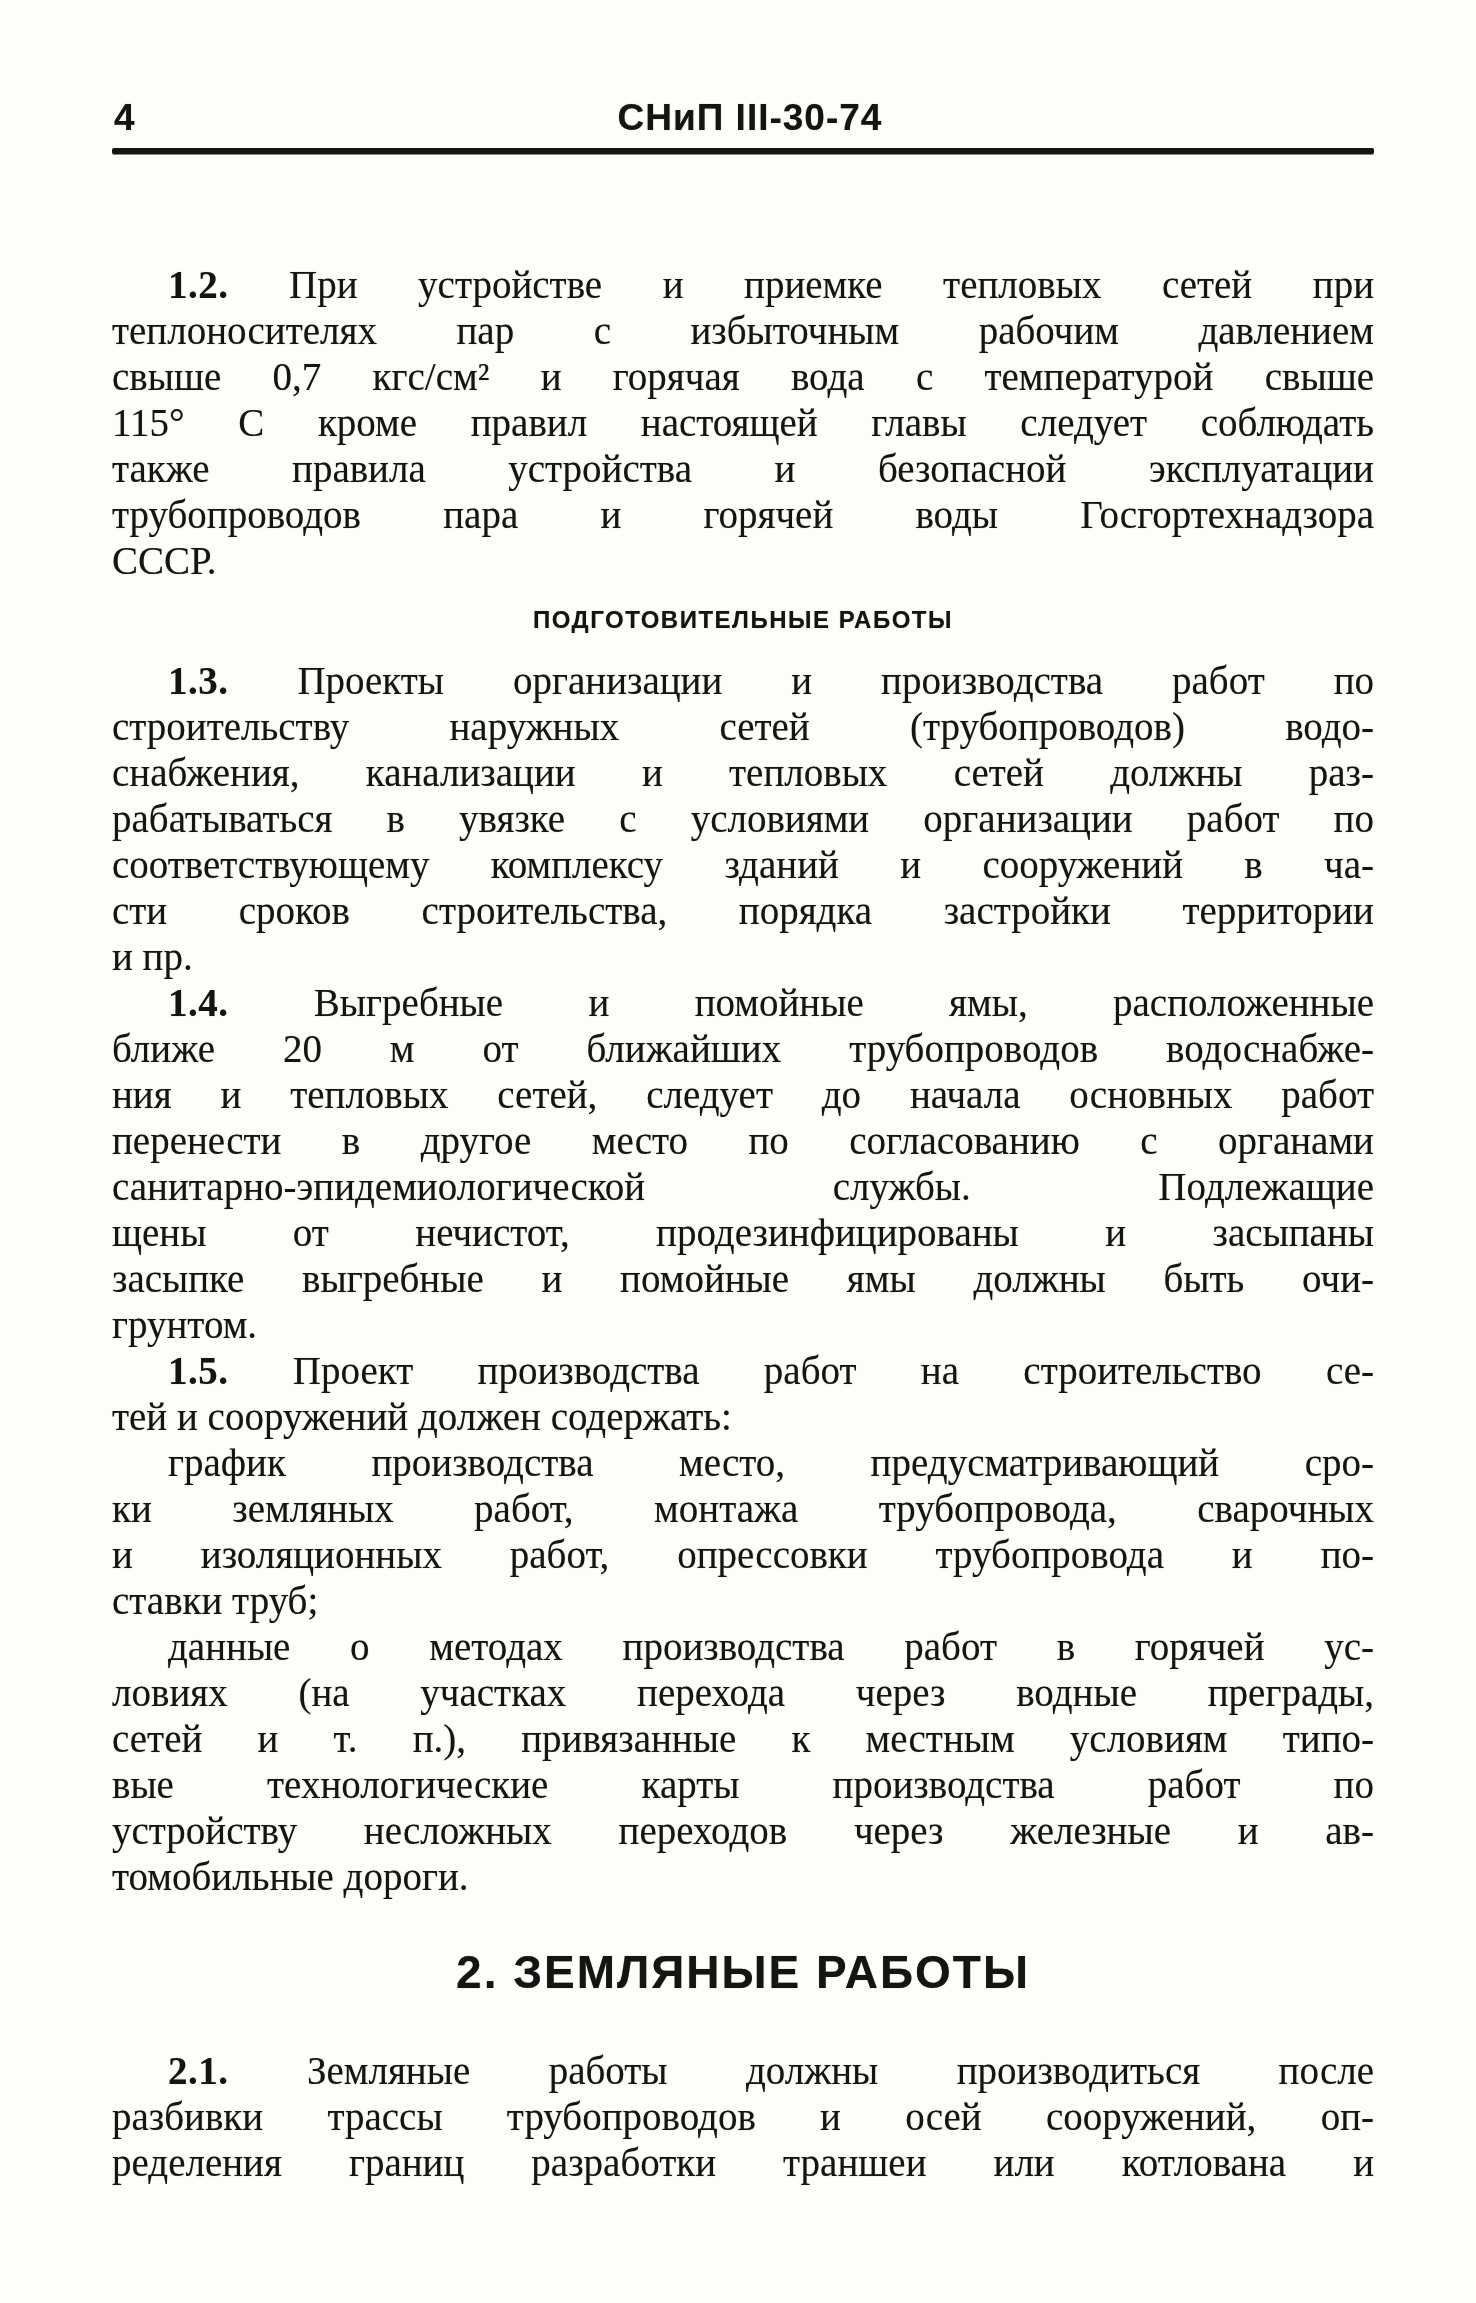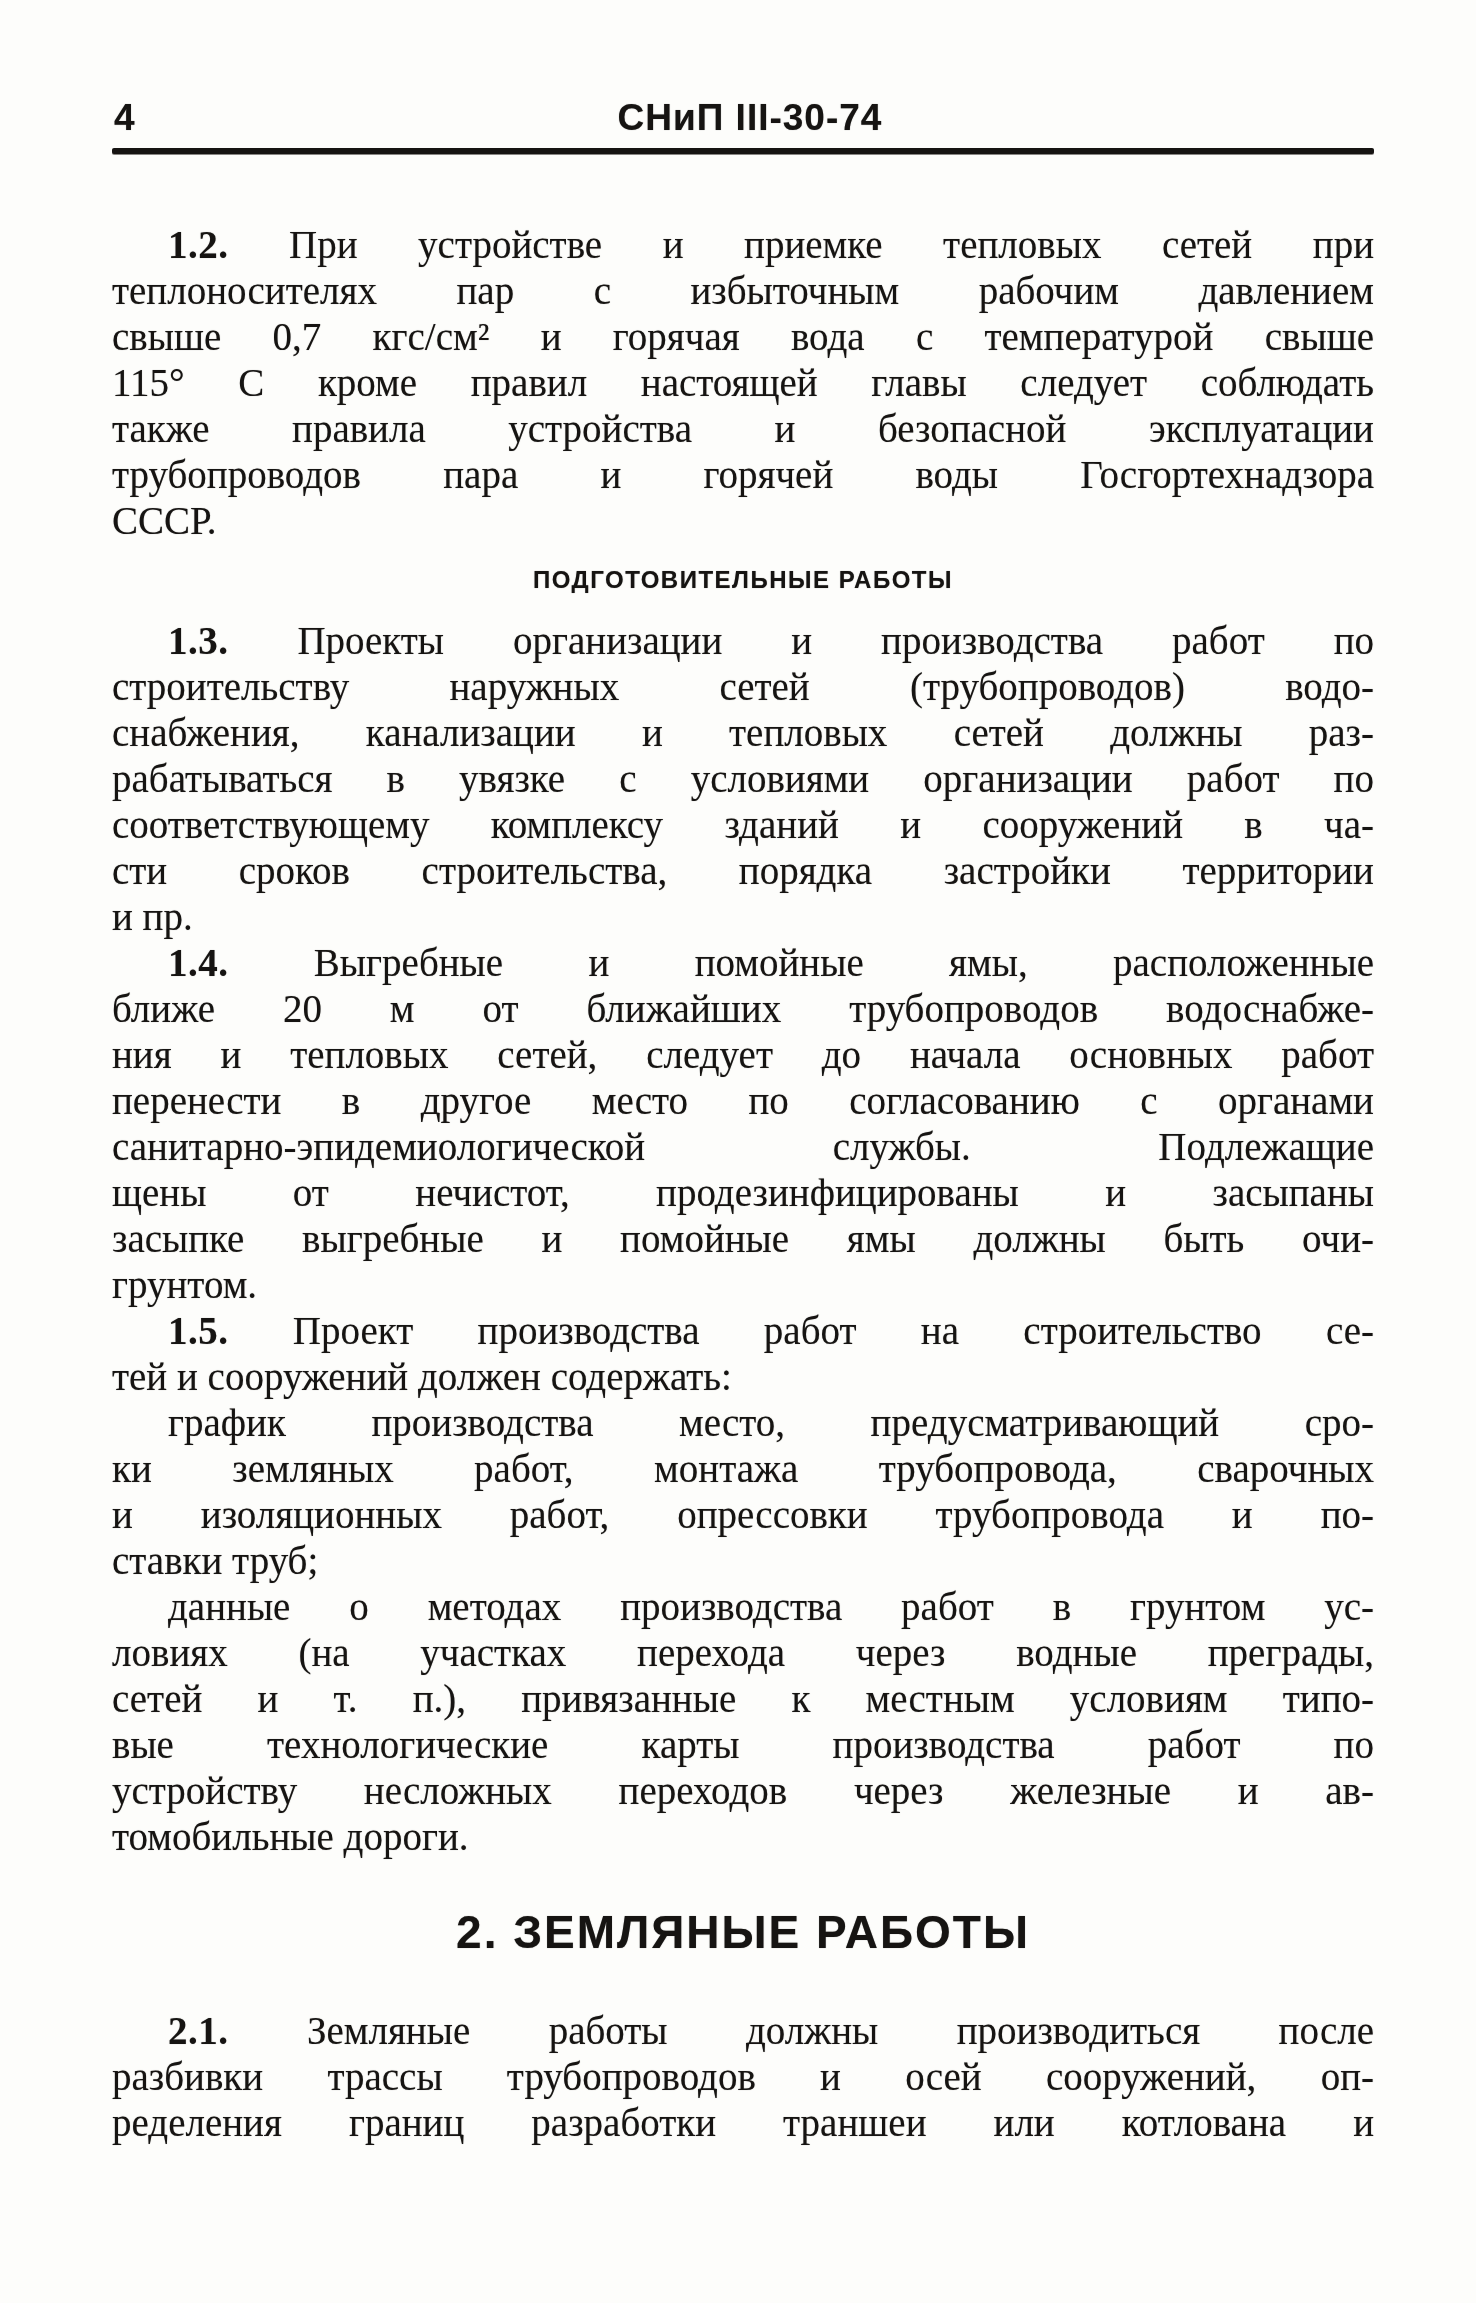--- a/index.html
+++ b/index.html
@@ -39,21 +39,21 @@
   .head-title{position:absolute;left:14px;right:0;text-align:center;}
   .head-rule{
     margin-top:8px;
     height:6px;
     background:var(--ink);
     box-shadow:0 1px 0 rgba(20,16,12,.5);
     border-radius:2px;
   }
   
   .doc{
-    margin-top:68px;
+    margin-top:108px;
     font-family:"Liberation Serif","DejaVu Serif",serif;
     font-size:39px;
     line-height:46px;
     text-shadow:0 0 1px rgba(12,10,8,.38);
   }
   .para{margin:0;}
   .line{
     text-align:justify;
     text-align-last:justify;
     white-space:normal;
@@ -126,21 +126,21 @@
           <div class="line first"><b class="clause-num">1.5.</b> Проект производства работ на строительство се-</div>
           <div class="line last">тей и сооружений должен содержать:</div>
         </div>
         <div class="para">
           <div class="line first">график производства место, предусматривающий сро-</div>
           <div class="line">ки земляных работ, монтажа трубопровода, сварочных</div>
           <div class="line">и изоляционных работ, опрессовки трубопровода и по-</div>
           <div class="line last">ставки труб;</div>
         </div>
         <div class="para">
-          <div class="line first">данные о методах производства работ в грунтом ус-</div>
+          <div class="line first">данные о методах производства работ в горячей ус-</div>
           <div class="line">ловиях (на участках перехода через водные преграды,</div>
           <div class="line">сетей и т. п.), привязанные к местным условиям типо-</div>
           <div class="line">вые технологические карты производства работ по</div>
           <div class="line">устройству несложных переходов через железные и ав-</div>
           <div class="line last">томобильные дороги.</div>
         </div>
         <div class="section-heading">2. ЗЕМЛЯНЫЕ РАБОТЫ</div>
         <div class="para">
           <div class="line first"><b class="clause-num">2.1.</b> Земляные работы должны производиться после</div>
           <div class="line">разбивки трассы трубопроводов и осей сооружений, оп-</div>

